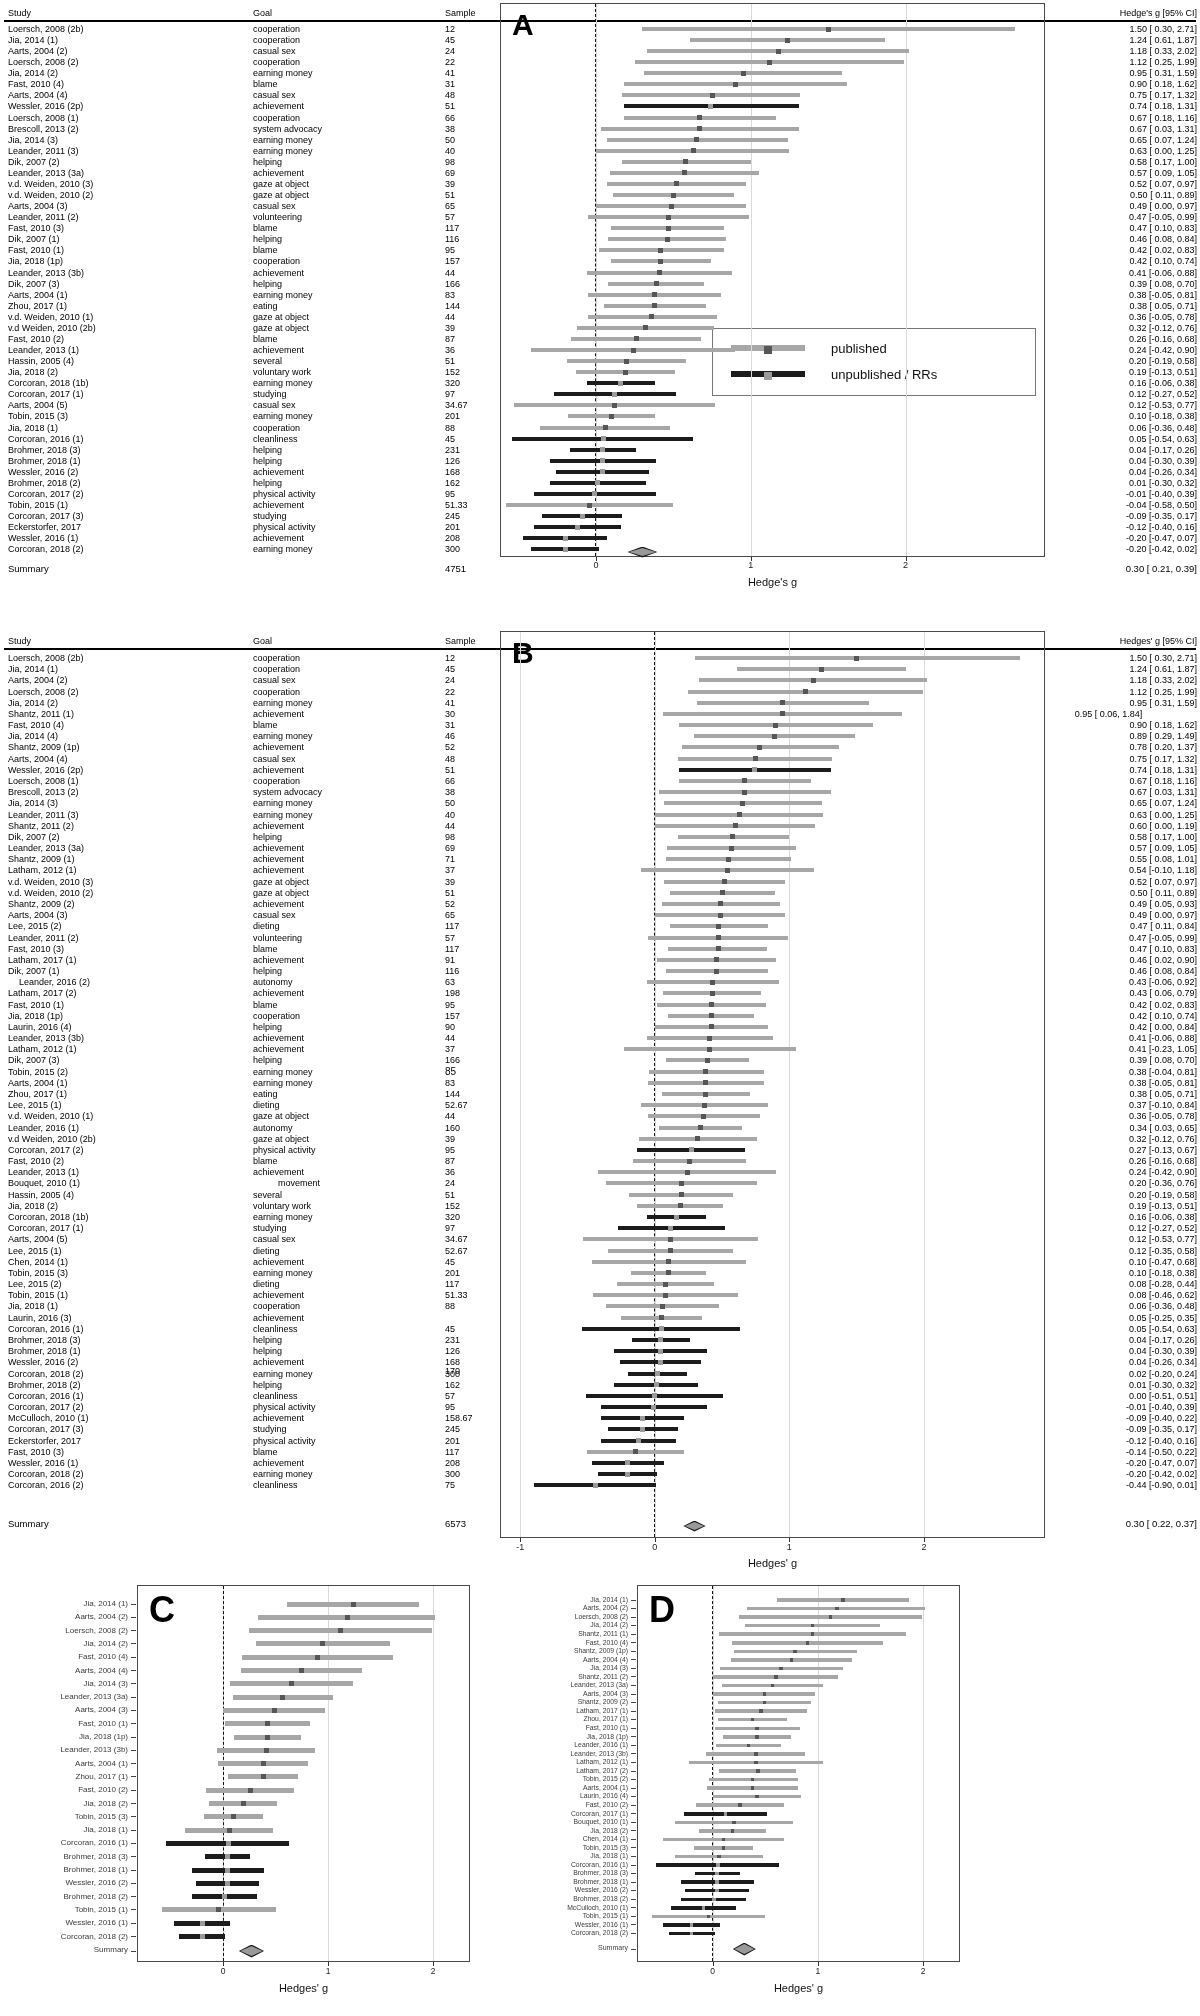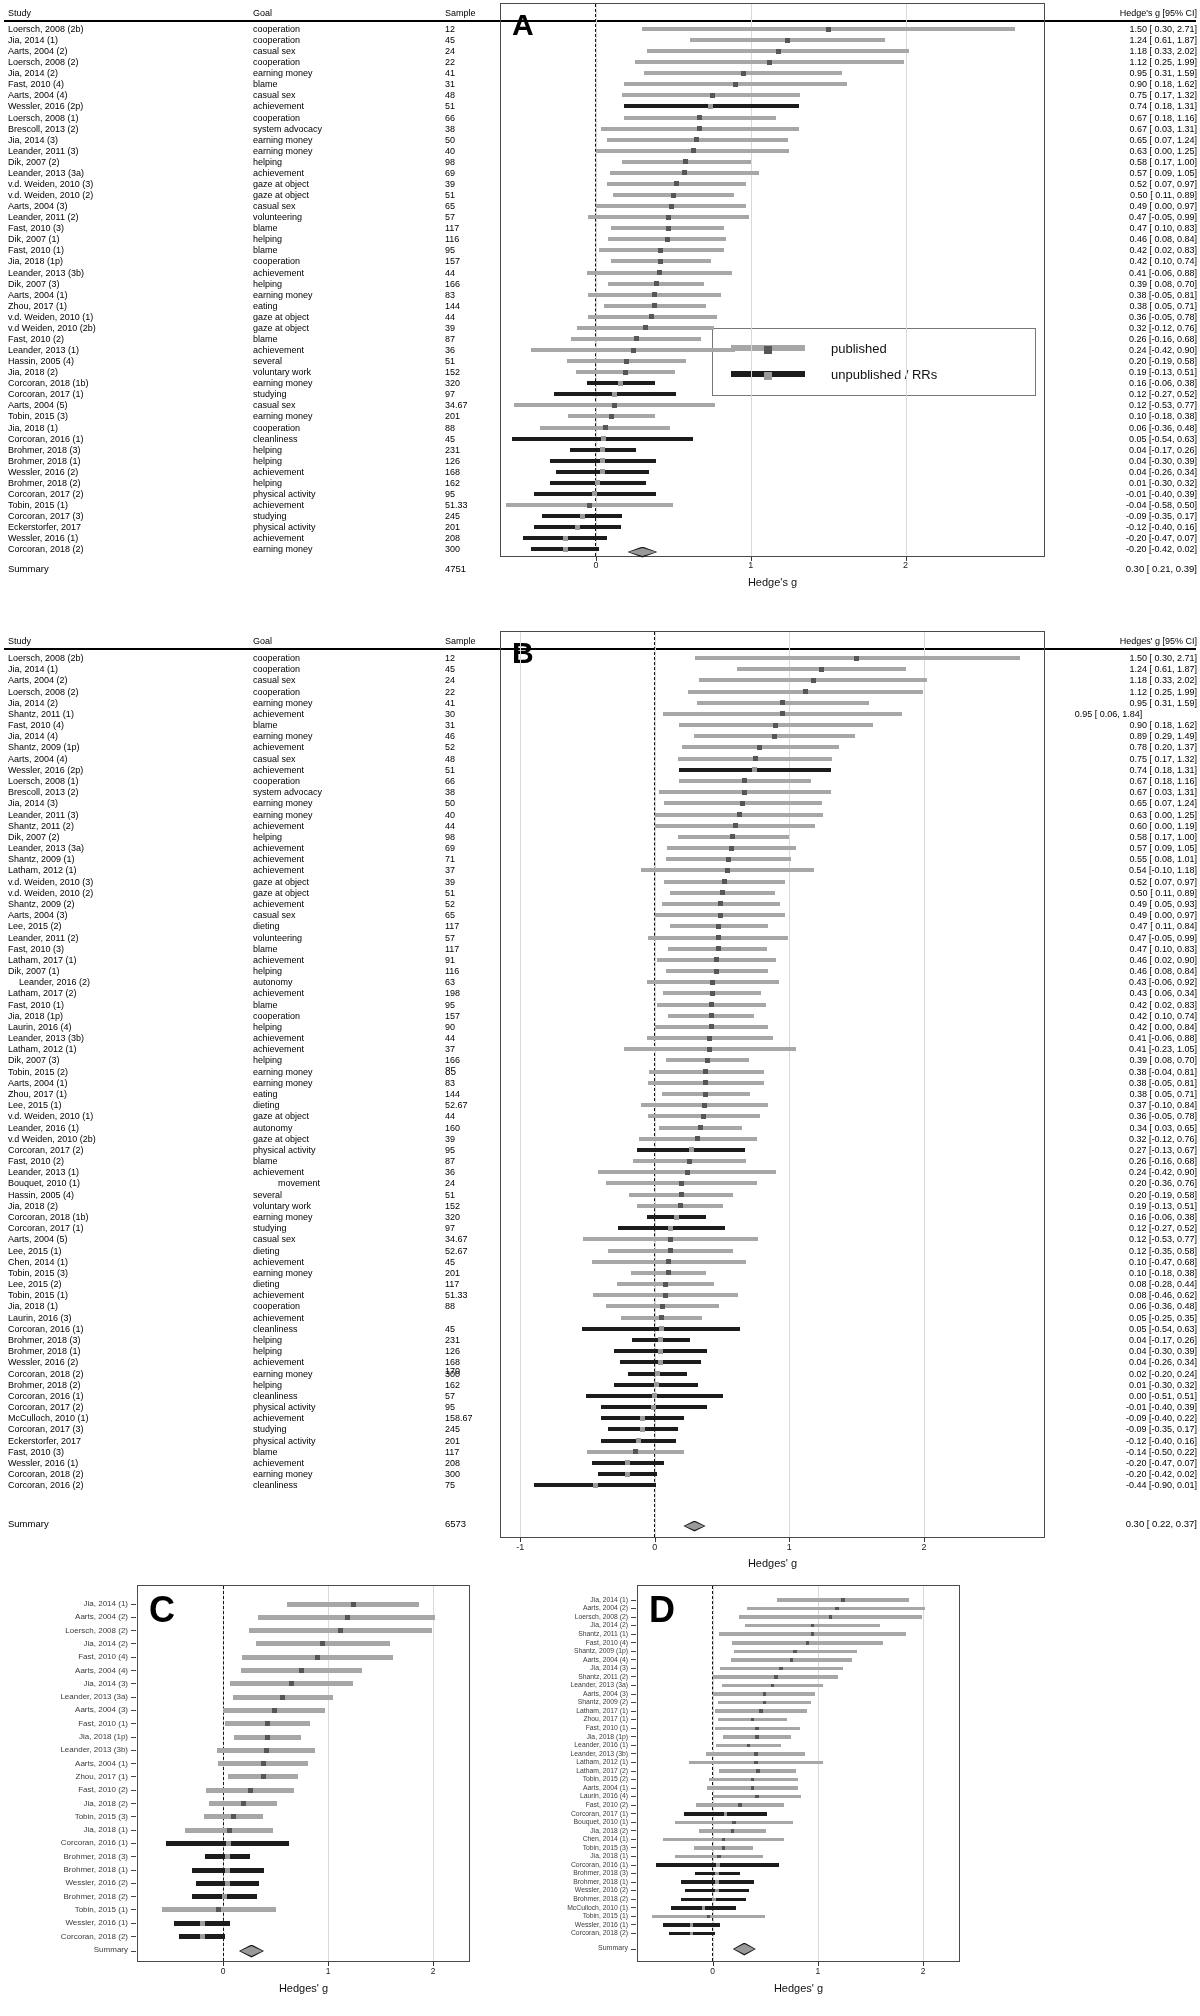--- a/index.html
+++ b/index.html
@@ -579,21 +579,21 @@
       <div style="position: absolute; left: 714.206px; top: 968.54px; width: 5px; height: 5px; background: rgb(86, 86, 86);"></div>
       <div style="position: absolute; left: 8px; top: 977.22px; width: 238px; font-size: 9px; line-height: 10px; margin-left: 11px;">Leander, 2016 (2)</div>
       <div style="position: absolute; left: 253px; top: 977.22px; width: 185px; font-size: 9px; line-height: 10px;">autonomy</div>
       <div style="position: absolute; left: 445px; top: 977.22px; width: 52px; font-size: 9px; line-height: 10px;">63</div>
       <div style="position: absolute; left: 1020px; top: 977.22px; width: 177px; text-align: right; font-size: 9px; line-height: 10px;">0.43 [-0.06, 0.92]</div>
       <div style="position: absolute; left: 646.714px; top: 980.22px; width: 131.908px; height: 4px; background: rgb(167, 167, 167);"></div>
       <div style="position: absolute; left: 710.168px; top: 979.72px; width: 5px; height: 5px; background: rgb(86, 86, 86);"></div>
       <div style="position: absolute; left: 8px; top: 988.4px; width: 238px; font-size: 9px; line-height: 10px;">Latham, 2017 (2)</div>
       <div style="position: absolute; left: 253px; top: 988.4px; width: 185px; font-size: 9px; line-height: 10px;">achievement</div>
       <div style="position: absolute; left: 445px; top: 988.4px; width: 52px; font-size: 9px; line-height: 10px;">198</div>
-      <div style="position: absolute; left: 1020px; top: 988.4px; width: 177px; text-align: right; font-size: 9px; line-height: 10px;">0.43 [ 0.06, 0.34]</div>
+      <div style="position: absolute; left: 1020px; top: 988.4px; width: 177px; text-align: right; font-size: 9px; line-height: 10px;">0.43 [ 0.06, 0.79]</div>
       <div style="position: absolute; left: 662.866px; top: 991.4px; width: 98.258px; height: 4px; background: rgb(167, 167, 167);"></div>
       <div style="position: absolute; left: 710.168px; top: 990.9px; width: 5px; height: 5px; background: rgb(86, 86, 86);"></div>
       <div style="position: absolute; left: 8px; top: 999.58px; width: 238px; font-size: 9px; line-height: 10px;">Fast, 2010 (1)</div>
       <div style="position: absolute; left: 253px; top: 999.58px; width: 185px; font-size: 9px; line-height: 10px;">blame</div>
       <div style="position: absolute; left: 445px; top: 999.58px; width: 52px; font-size: 9px; line-height: 10px;">95</div>
       <div style="position: absolute; left: 1020px; top: 999.58px; width: 177px; text-align: right; font-size: 9px; line-height: 10px;">0.42 [ 0.02, 0.83]</div>
       <div style="position: absolute; left: 657.482px; top: 1002.58px; width: 109.026px; height: 4px; background: rgb(167, 167, 167);"></div>
       <div style="position: absolute; left: 708.822px; top: 1002.08px; width: 5px; height: 5px; background: rgb(86, 86, 86);"></div>
       <div style="position: absolute; left: 8px; top: 1010.76px; width: 238px; font-size: 9px; line-height: 10px;">Jia, 2018 (1p)</div>
       <div style="position: absolute; left: 253px; top: 1010.76px; width: 185px; font-size: 9px; line-height: 10px;">cooperation</div>

